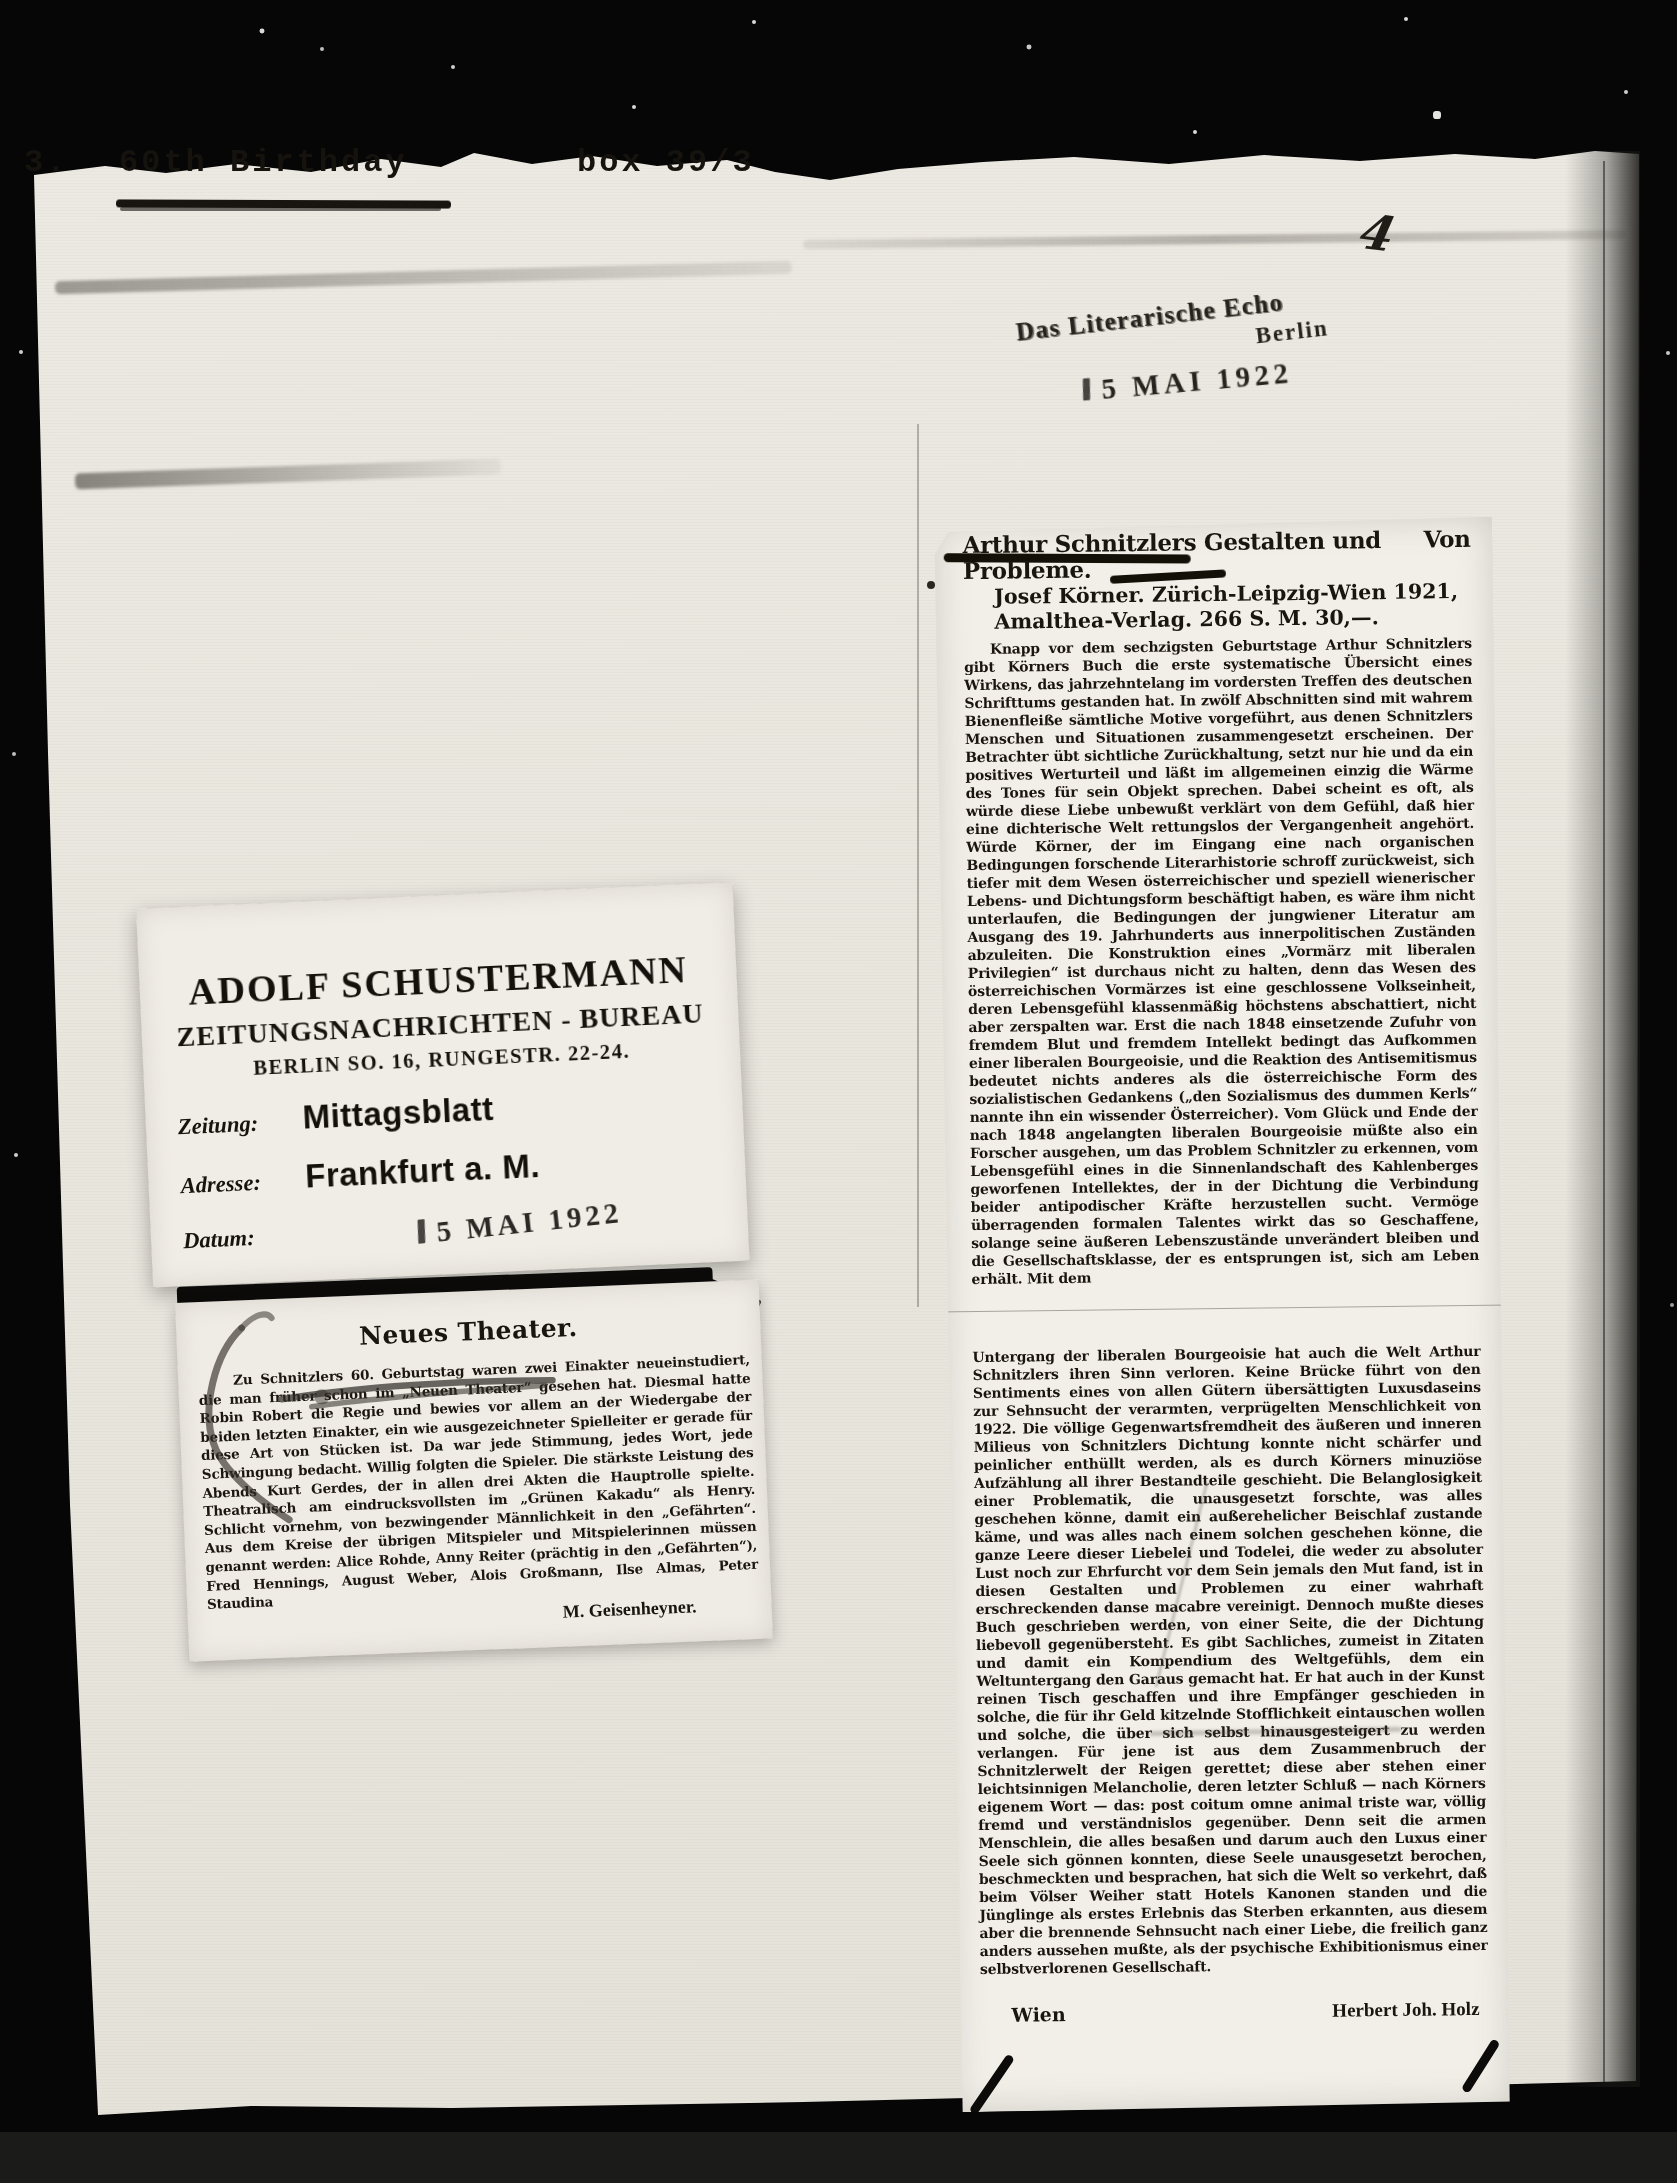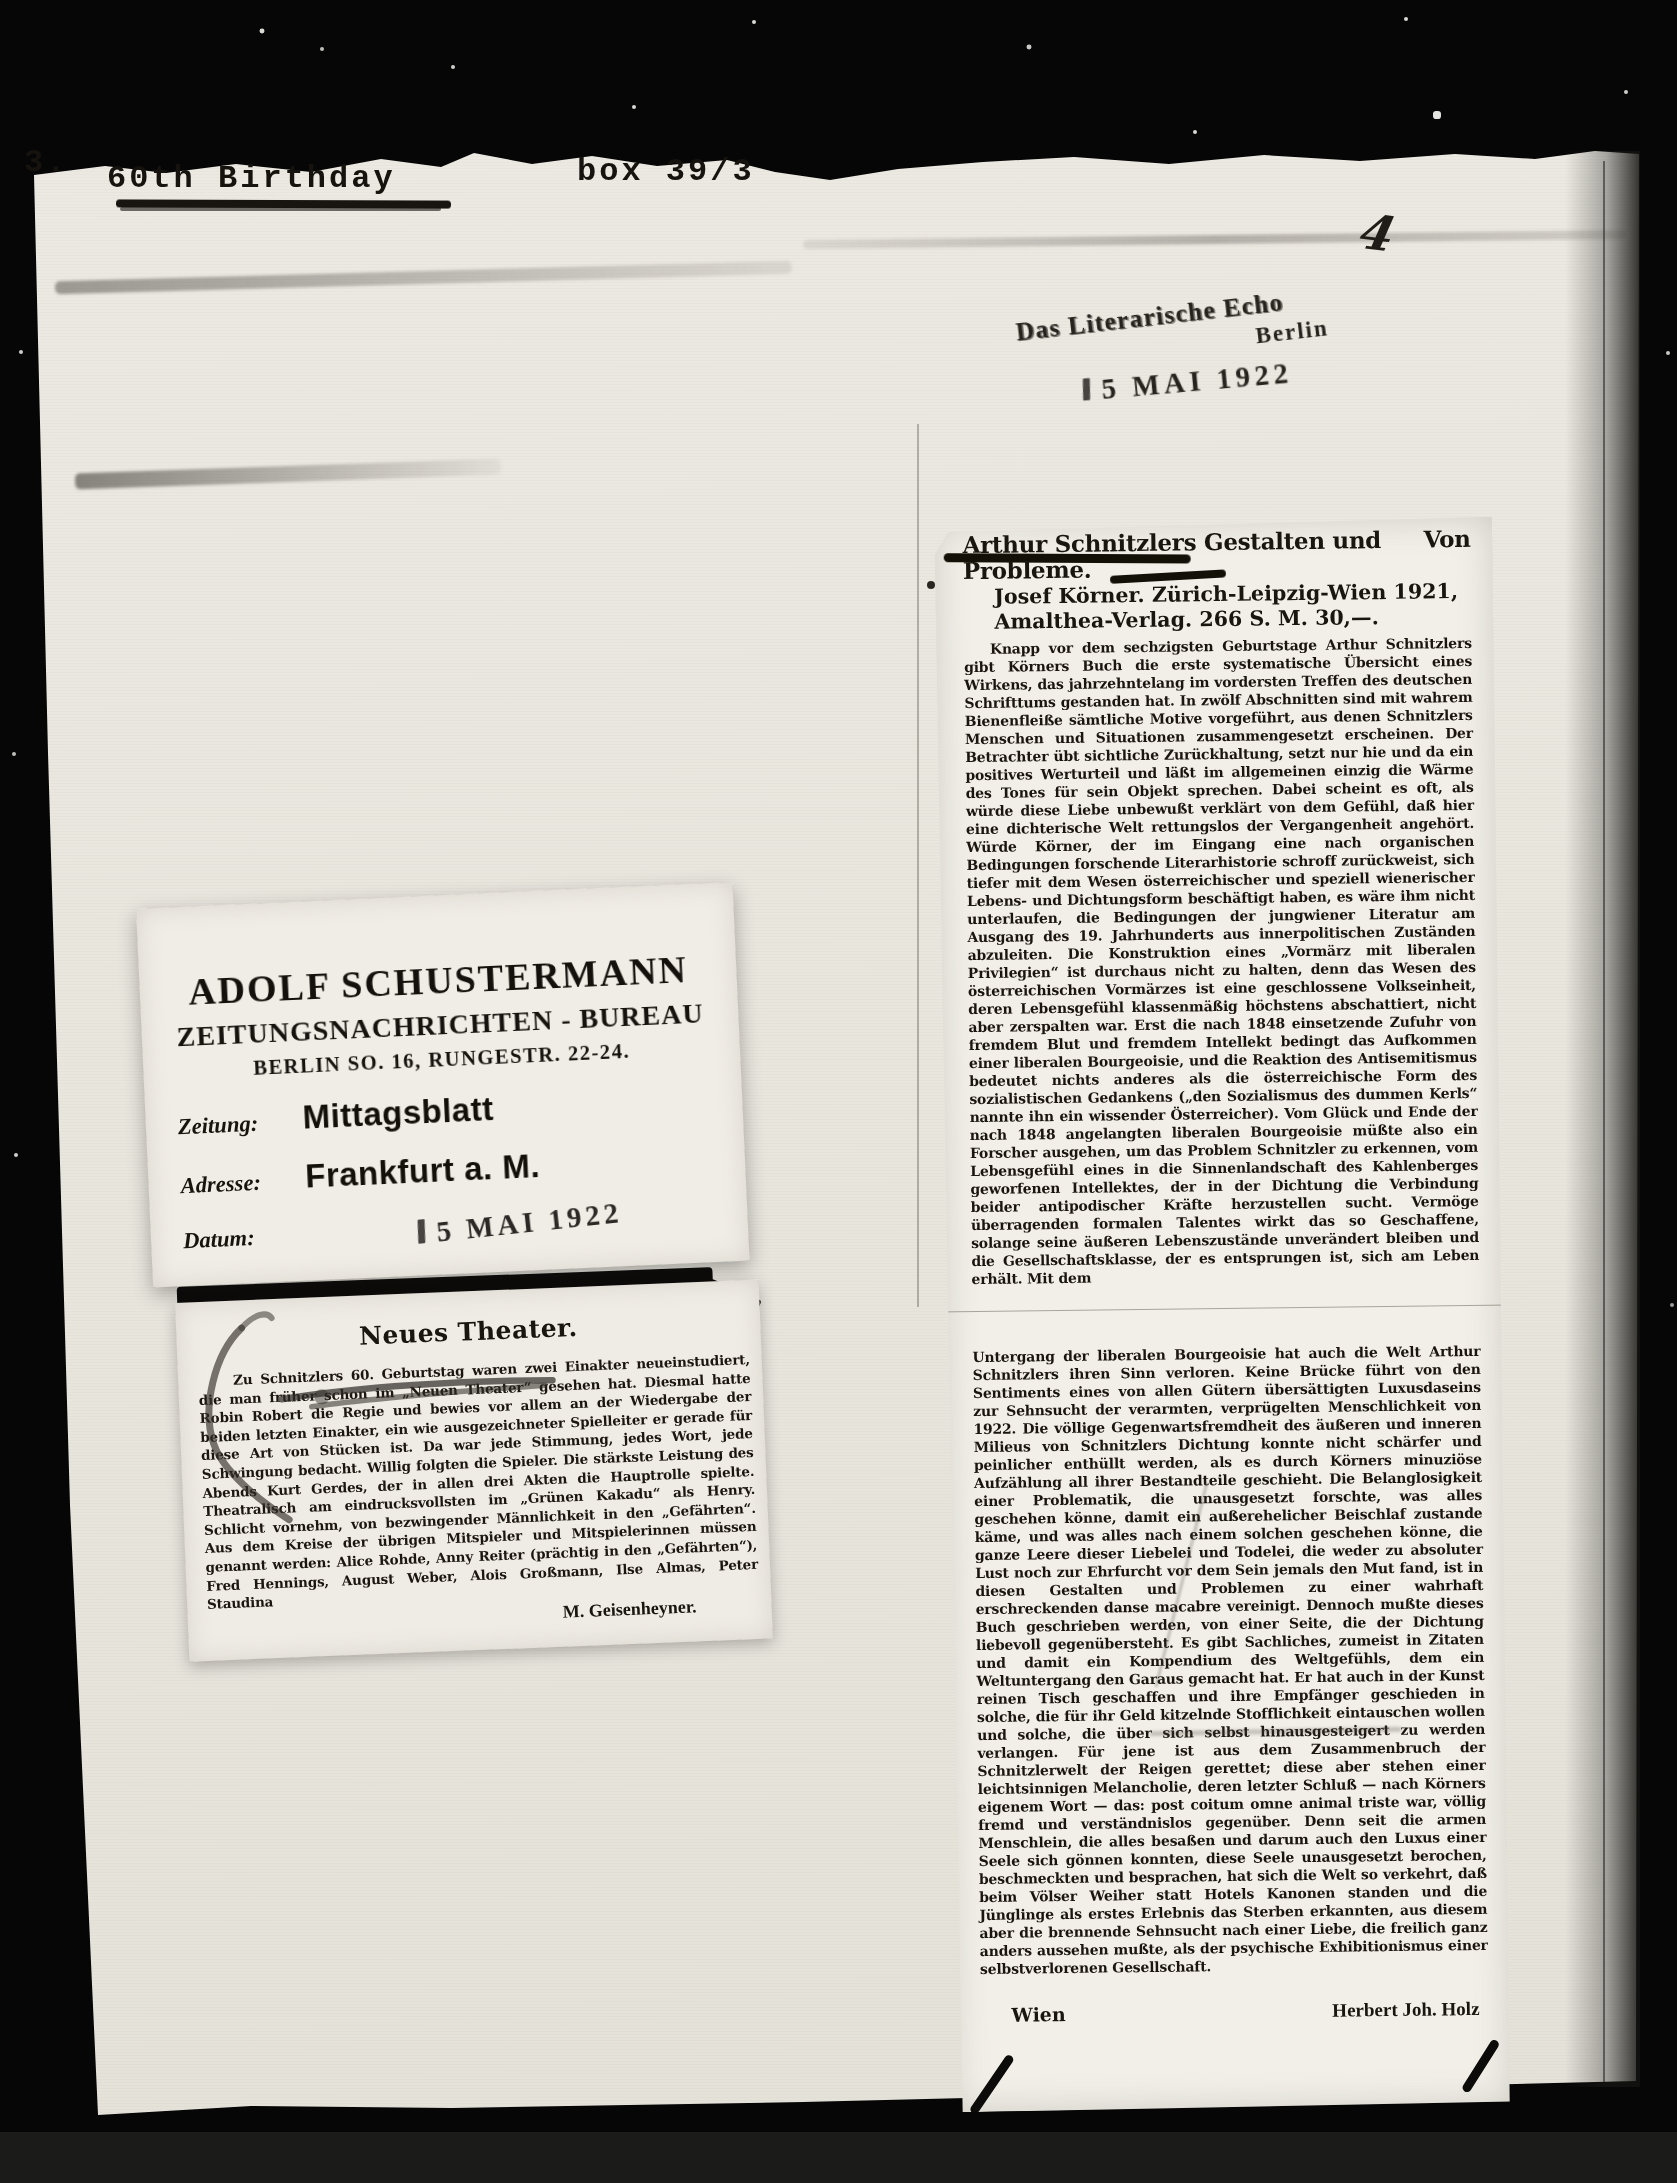--- a/index.html
+++ b/index.html
@@ -24,22 +24,22 @@
      352px 2153px 0 1px #c9c9c5, 754px 2168px 0 1px #d9d9d5, 1155px 2138px 0 1px #bdbdb9,
      1556px 2158px 0 1px #cfcfcb, 86px 2148px 0 1px #c9c9c5, 1356px 2173px 0 1px #d9d9d5;}
   .bottom-band{position:absolute;left:0;top:2132px;width:1678px;height:51px;background:#1b1b1a;}
   .right-shadow{position:absolute;left:1565px;top:151px;width:75px;height:1936px;
     background:linear-gradient(90deg,rgba(40,40,38,0) 0%,rgba(40,40,38,0.35) 55%,rgba(18,18,16,0.85) 100%);}
   .right-line{position:absolute;left:1603px;top:161px;width:2px;height:1921px;background:rgba(30,30,28,0.55);}
   
   .typed{position:absolute;font-family:"Liberation Mono",monospace;font-weight:bold;
     font-size:32px;letter-spacing:3px;color:#16130f;}
   .typed-prefix{left:24px;top:144px;}
-  .typed-title{left:107px;top:144px;margin-top:16px;}
-  .typed-box{left:577px;top:153px;}
+  .typed-title{left:119px;top:144px;}
+  .typed-box{left:577px;top:144px;}
   .typed-underline{position:absolute;left:116px;top:200px;width:335px;height:7.5px;background:#181410;
     border-radius:3.5px;filter:blur(0.5px);transform:rotate(0.2deg);}
   .typed-underline2{position:absolute;left:120px;top:207px;width:321px;height:3.5px;background:rgba(24,20,16,.6);
     border-radius:2px;filter:blur(0.7px);}
   
   .smudge{position:absolute;filter:blur(1.5px);border-radius:5px;}
   .smudge1{left:55px;top:271px;width:737px;height:13px;transform:rotate(-1.6deg);
     background:linear-gradient(90deg,rgba(58,56,50,.45),rgba(58,56,50,.10));}
   .smudge1b{left:803px;top:235px;width:823px;height:9px;transform:rotate(-0.7deg);
     background:linear-gradient(90deg,rgba(58,56,50,.10),rgba(58,56,50,.32),rgba(58,56,50,.15));}

